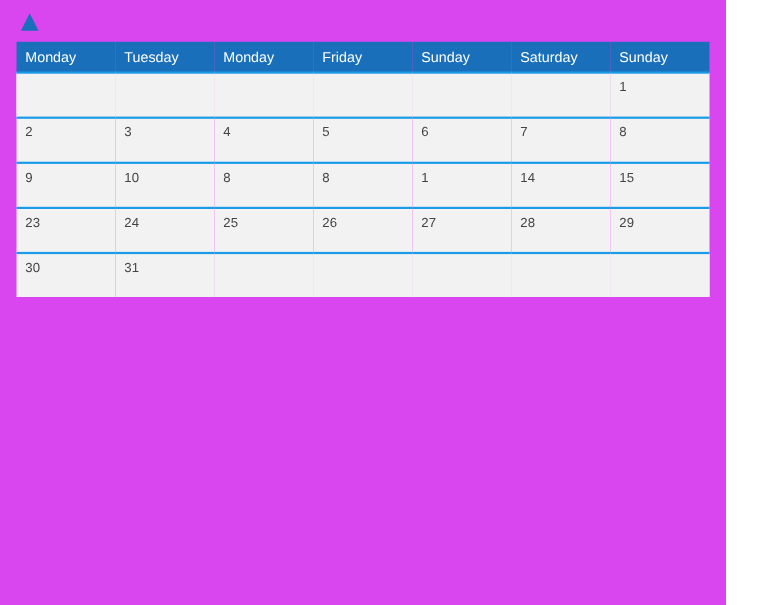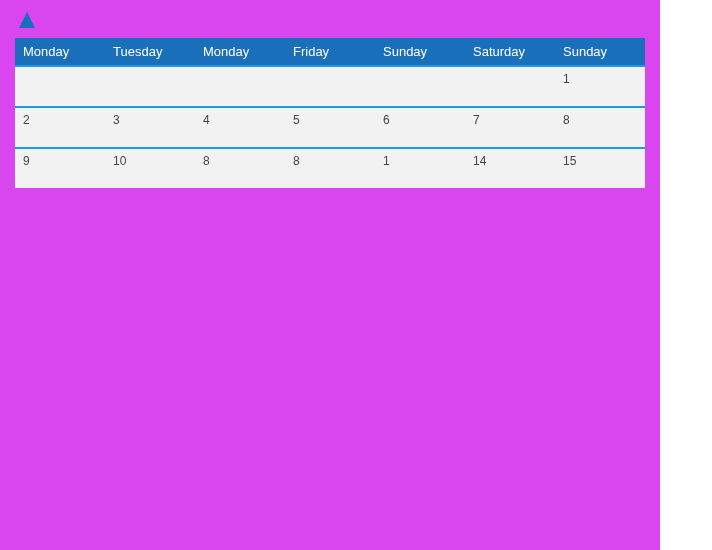--- a/index.html
+++ b/index.html
@@ -182,15 +182,51 @@
           <td>
             <span class="day-num">1</span>
           </td>
           <td>
             <span class="day-num">14</span>
           </td>
           <td>
             <span class="day-num">15</span>
           </td>
         </tr>
+        <tr>
+          <td>
+            <span class="day-num">23</span>
+          </td>
+          <td>
+            <span class="day-num">24</span>
+          </td>
+          <td>
+            <span class="day-num">25</span>
+          </td>
+          <td>
+            <span class="day-num">26</span>
+          </td>
+          <td>
+            <span class="day-num">27</span>
+          </td>
+          <td>
+            <span class="day-num">28</span>
+          </td>
+          <td>
+            <span class="day-num">29</span>
+          </td>
+        </tr>
+        <tr>
+          <td>
+            <span class="day-num">30</span>
+          </td>
+          <td>
+            <span class="day-num">31</span>
+          </td>
+          <td class="empty"></td>
+          <td class="empty"></td>
+          <td class="empty"></td>
+          <td class="empty"></td>
+          <td class="empty"></td>
+        </tr>
       </tbody>
   </table>
 </div>
 
 </body></html>

